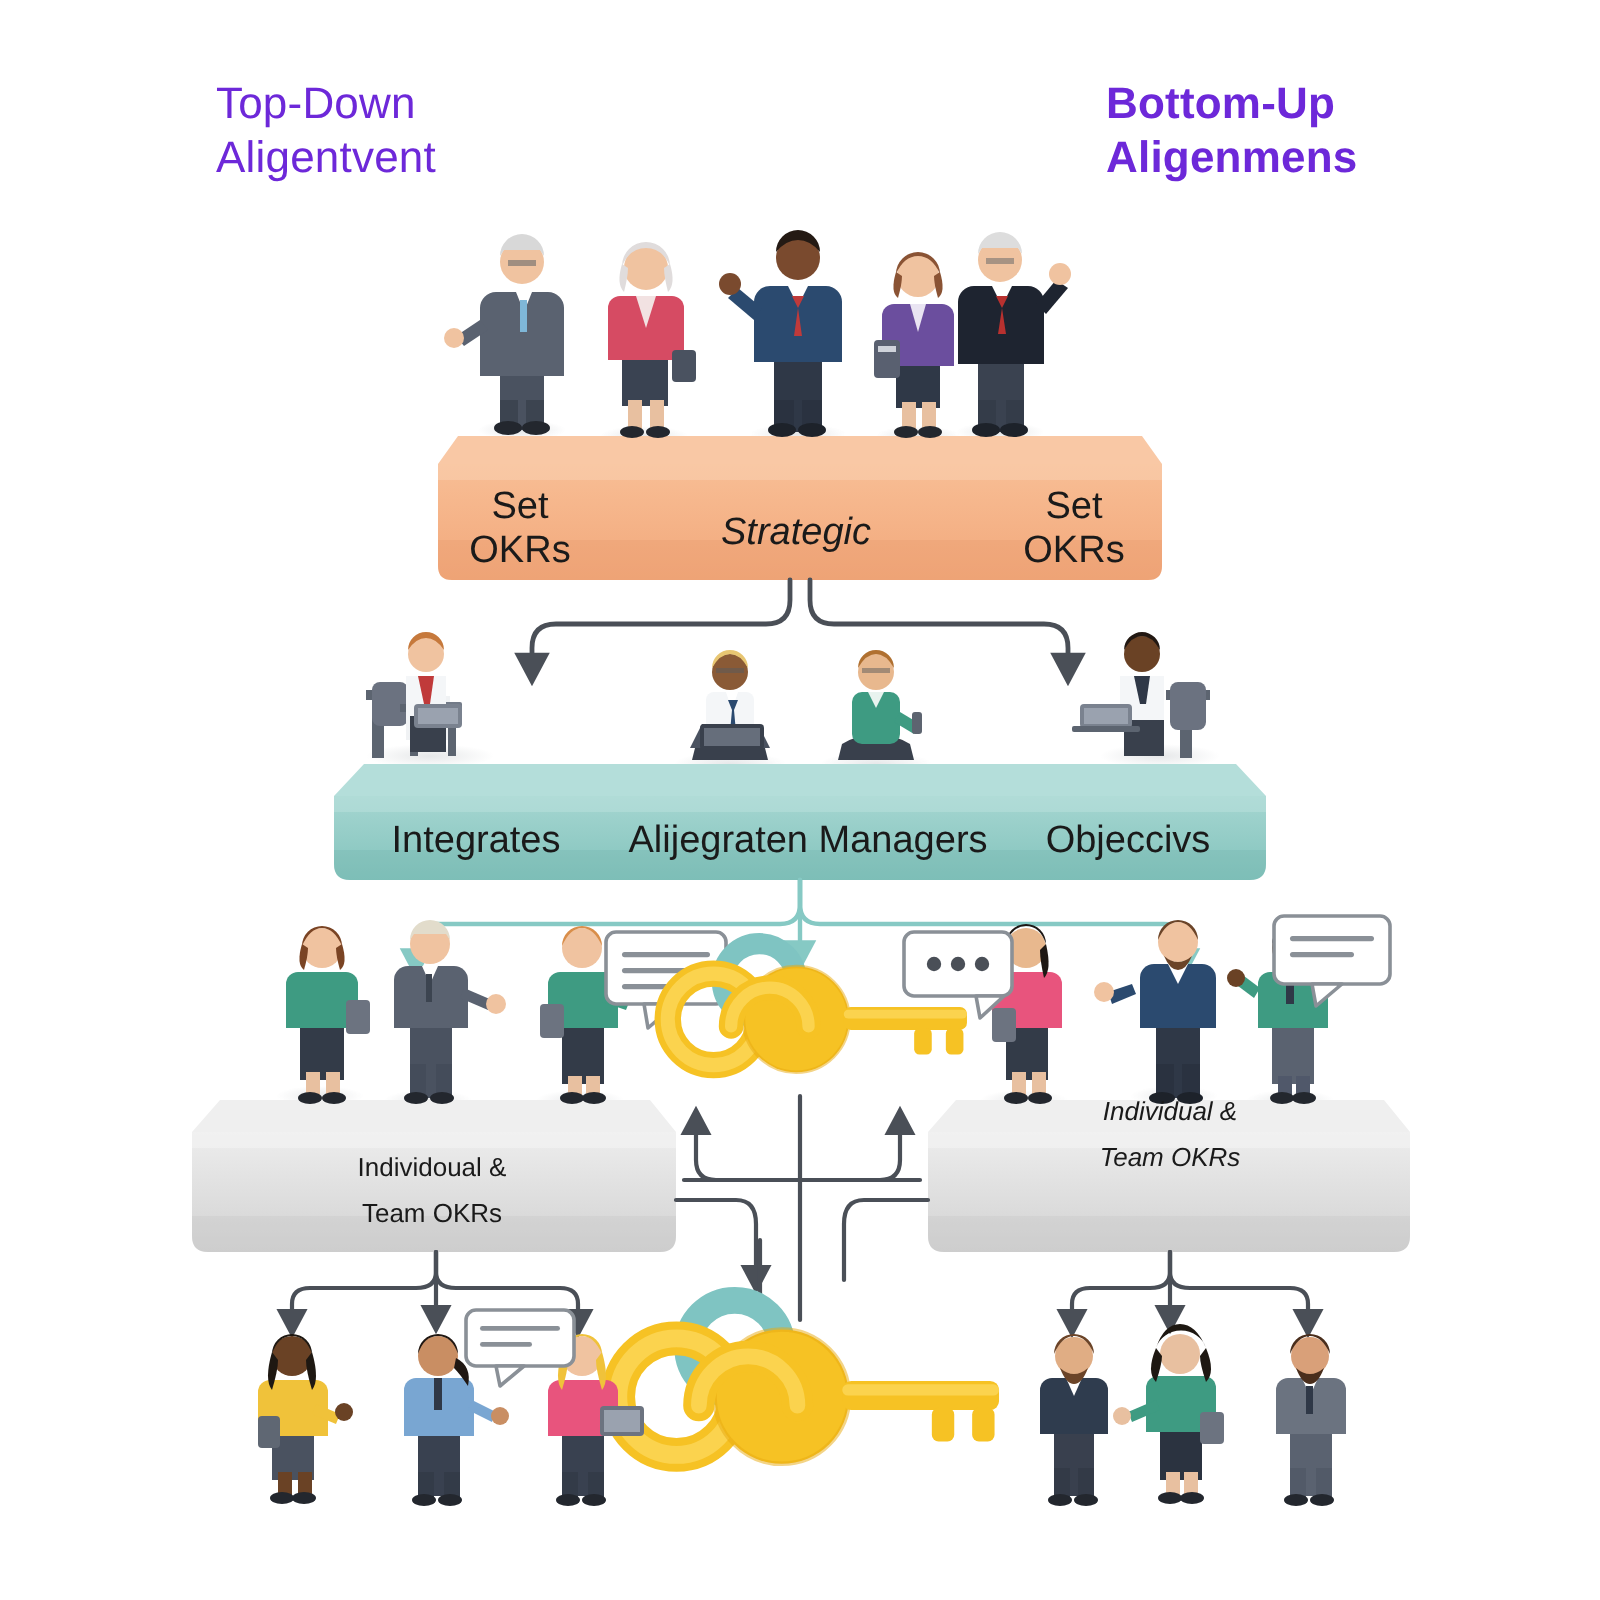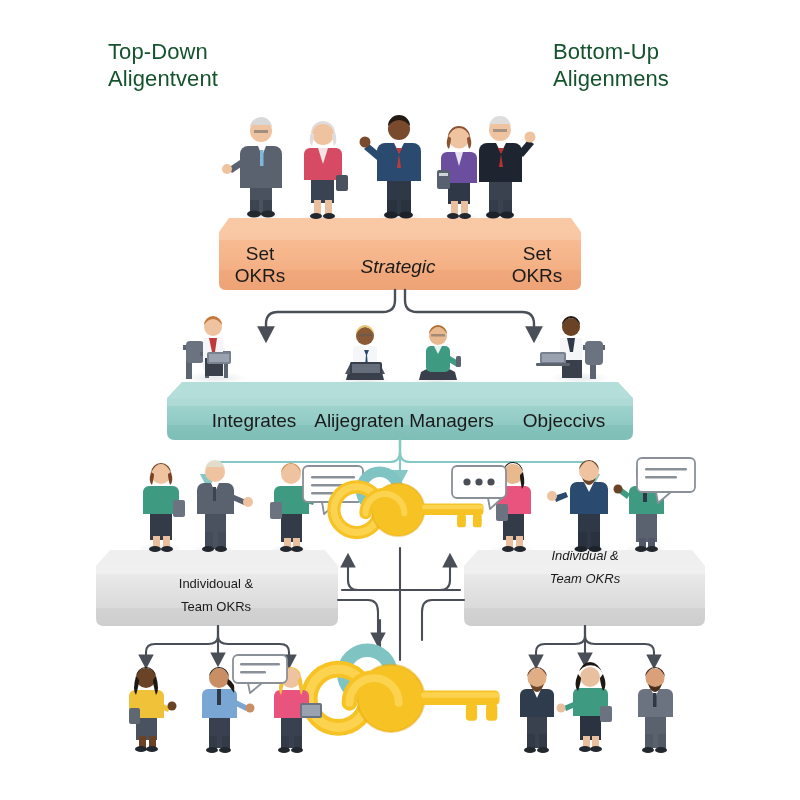--- a/index.html
+++ b/index.html
@@ -19,26 +19,26 @@
     position: absolute;
     left: 0; top: 0;
     width: 800px;
     height: 800px;
   }
   .hdr {
     position: absolute;
     font-size: 22px;
     line-height: 27px;
     letter-spacing: 0.1px;
-    color: #14532d;
+    color: #6d28d9;
     white-space: pre;
     font-weight: 400;
   }
   #hdr-left  { left: 108px; top: 38px; }
-  #hdr-right { left: 553px; top: 38px; }
+  #hdr-right { left: 553px; top: 38px; font-weight: bold; }
 
   .band-label {
     position: absolute;
     font-size: 19px;
     line-height: 22px;
     text-align: center;
     color: #1a1a1a;
     white-space: pre;
   }
   .box-label {
@@ -547,20 +547,20 @@
 Aligentvent</div>
 <div class="hdr" id="hdr-right">Bottom-Up
 Aligenmens</div>
 
 <div class="band-label lbl-center" style="left:260px; top:243px;">Set
 OKRs</div>
 <div class="band-label lbl-center" style="left:398px; top:256px;font-style:italic;">Strategic</div>
 <div class="band-label lbl-center" style="left:537px; top:243px;">Set
 OKRs</div>
 
-<div class="band-label lbl-center" style="left:254px; top:410px;">Integrates</div>
+<div class="band-label lbl-center" style="left:238px; top:410px;">Integrates</div>
 <div class="band-label lbl-center" style="left:404px; top:410px;">Alijegraten Managers</div>
 <div class="band-label lbl-center" style="left:564px; top:410px;">Objeccivs</div>
 
 <div class="box-label lbl-center" style="left:216px; top:572px;">Individoual &amp;
 Team OKRs</div>
 <div class="box-label lbl-center" style="left:585px; top:544px;font-style:italic;">Individual &amp;
 Team OKRs</div>
 
 </body></html>

